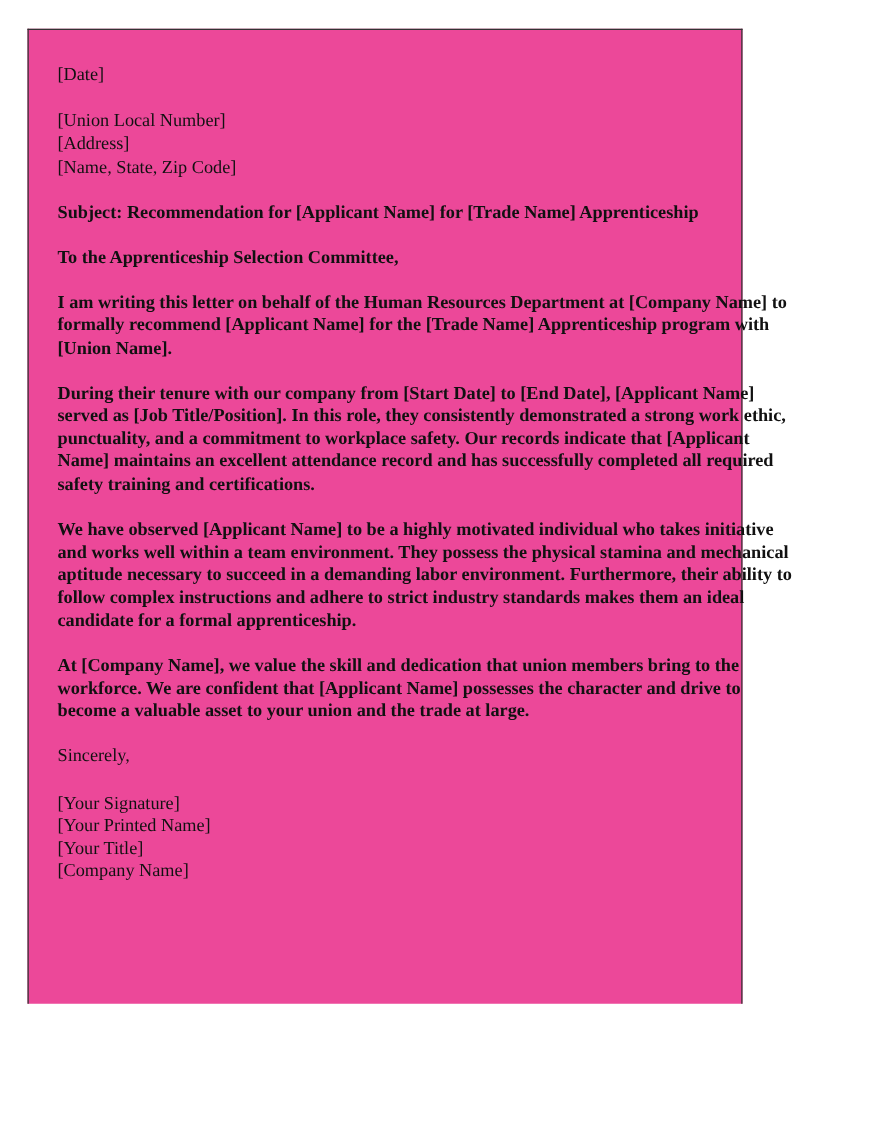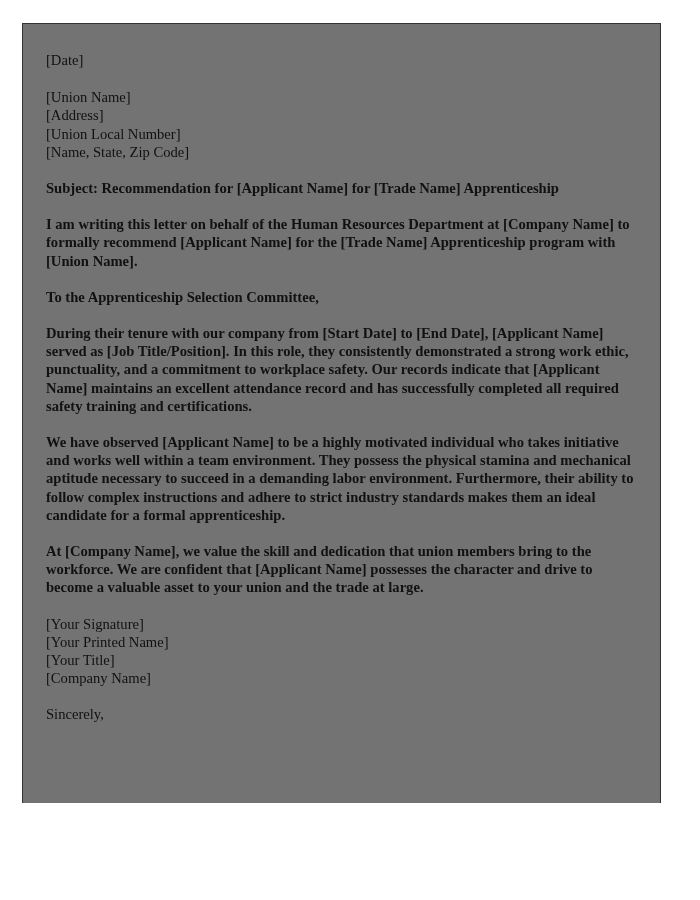--- a/index.html
+++ b/index.html
@@ -13,28 +13,28 @@
     position: relative;
     font-family: "Liberation Serif", "DejaVu Serif", serif;
     overflow: hidden;
   }
 
   
   .page-frame {
     position: absolute;
     left: 22px;
     top: 23px;
-    width: 639px;
+    width: 572px;
     height: 780px;
     border-top: 1px solid #333333;
     border-left: 1px solid #333333;
     border-right: 1px solid #333333;
     border-bottom: none;
     box-sizing: border-box;
-    background: #737373;
+    background: #ec4899;
   }
 
   .letter-body {
     position: absolute;
     left: 23px;
     top: 27px;
     width: 592px;
     color: #111111;
     font-size: 14.6px;
     line-height: 18.2px;
@@ -70,40 +70,39 @@
 
 <div class="page-frame">
 
   <div class="letter-body">
 
     <div class="block block-date">
       <span class="line">[Date]</span>
     </div>
 
     <div class="block">
-      <span class="line">[Union Name]</span>
+      <span class="line">[Union Local Number]</span>
       <span class="line">[Address]</span>
-      <span class="line">[Union Local Number]</span>
       <span class="line">[Name, State, Zip Code]</span>
     </div>
 
     <p class="para">Subject: Recommendation for [Applicant Name] for [Trade Name] Apprenticeship</p>
 
+    <p class="para">To the Apprenticeship Selection Committee,</p>
+
     <p class="para">I am writing this letter on behalf of the Human Resources Department at [Company Name] to formally recommend [Applicant Name] for the [Trade Name] Apprenticeship program with [Union Name].</p>
-
-    <p class="para">To the Apprenticeship Selection Committee,</p>
     <p class="para">During their tenure with our company from [Start Date] to [End Date], [Applicant Name] served as [Job Title/Position]. In this role, they consistently demonstrated a strong work ethic, punctuality, and a commitment to workplace safety. Our records indicate that [Applicant Name] maintains an excellent attendance record and has successfully completed all required safety training and certifications.</p>
     <p class="para">We have observed [Applicant Name] to be a highly motivated individual who takes initiative and works well within a team environment. They possess the physical stamina and mechanical aptitude necessary to succeed in a demanding labor environment. Furthermore, their ability to follow complex instructions and adhere to strict industry standards makes them an ideal candidate for a formal apprenticeship.</p>
     <p class="para">At [Company Name], we value the skill and dedication that union members bring to the workforce. We are confident that [Applicant Name] possesses the character and drive to become a valuable asset to your union and the trade at large.</p>
+
+    <div class="block block-signoff">
+      <span class="line">Sincerely,</span>
+    </div>
 
     <div class="block">
       <span class="line">[Your Signature]</span>
       <span class="line">[Your Printed Name]</span>
       <span class="line">[Your Title]</span>
       <span class="line">[Company Name]</span>
     </div>
 
-    <div class="block block-signoff">
-      <span class="line">Sincerely,</span>
-    </div>
-
   </div>
 </div>
 
 </body></html>

